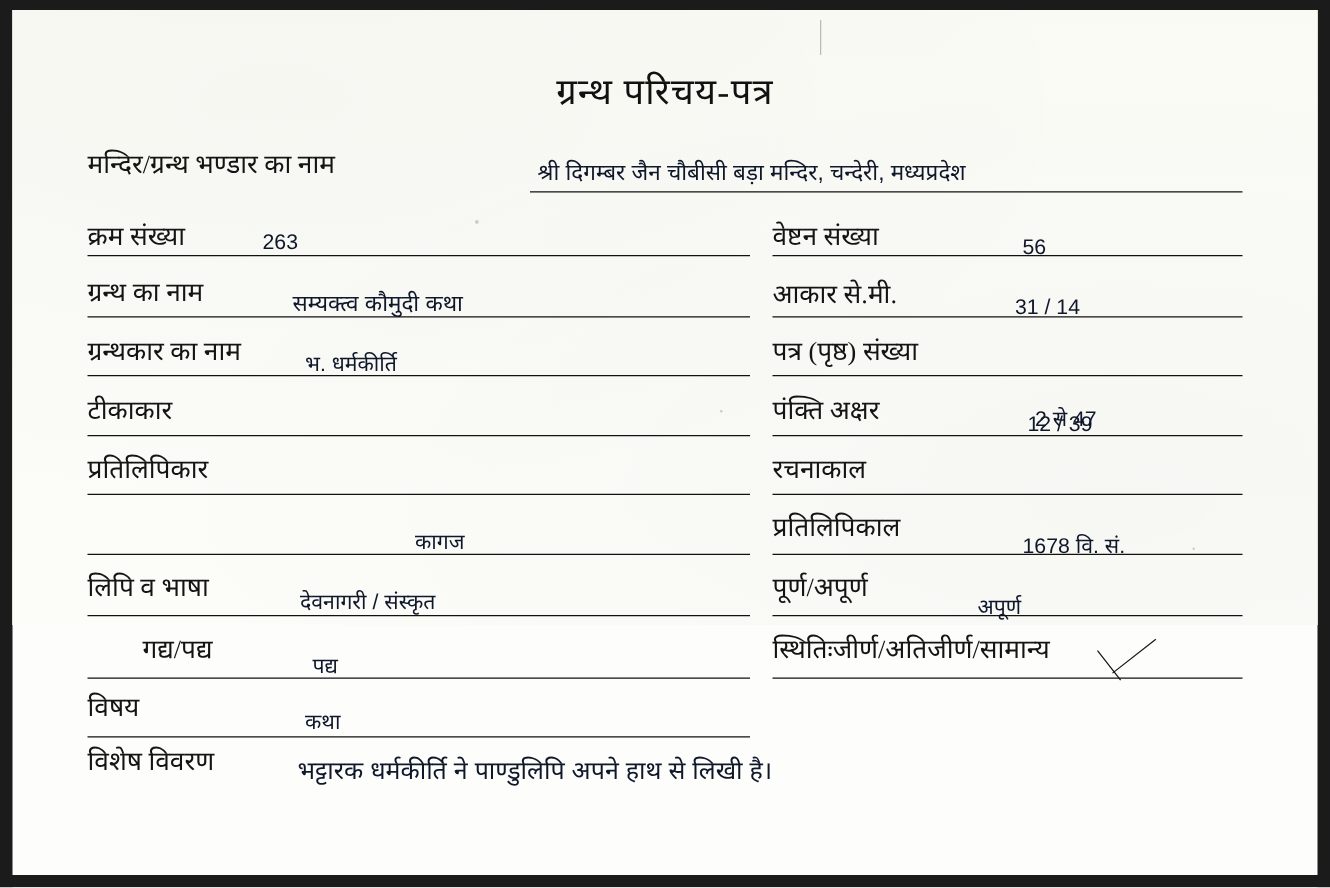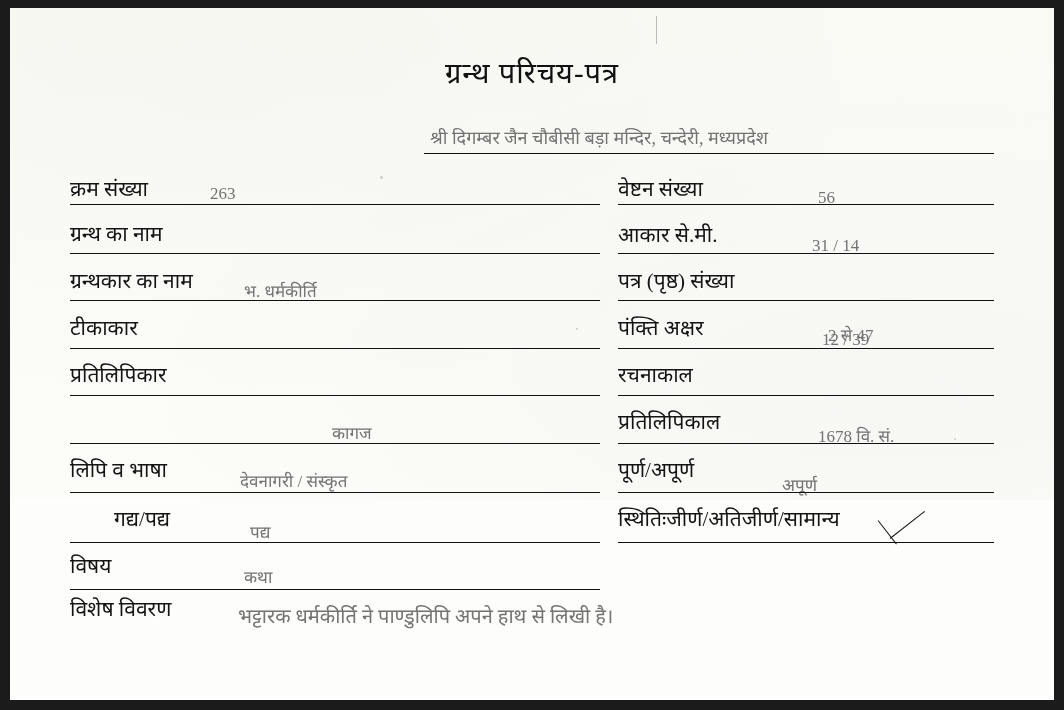--- a/index.html
+++ b/index.html
@@ -85,22 +85,22 @@
   .label {
     position: absolute;
     font-size: 21px;
     color: #141414;
     font-family: "Liberation Serif", serif;
     white-space: nowrap;
   }
   .value {
     position: absolute;
     font-size: 17px;
-    color: #737373;
-    font-family: Liberation Serif, serif;
+    color: #0f172a;
+    font-family: Liberation Sans, sans-serif;
     white-space: nowrap;
   }
   .rule {
     position: absolute;
     height: 1px;
     background: #111;
   }
   .strike {
     position: absolute;
     width: 44px;
@@ -134,28 +134,30 @@
   <div class="scan-border-bottom"></div>
 
   <div class="sheet">
     <div class="tint"></div>
     <div class="fold"></div>
 
     <div class="title">
       <span class="t-inner">ग्रन्थ परिचय-पत्र</span>
     </div>
 
+    <div class="label" style="left:60px; top:108px;">मन्दिर/ग्रन्थ भण्डार का नाम</div>
     <div class="value" style="left:420px; top:117px; font-size:18px;">श्री दिगम्बर जैन चौबीसी बड़ा मन्दिर, चन्देरी, मध्यप्रदेश</div>
     <div class="rule" style="left:414px; top:145px; width:570px;"></div>
 
     <div class="label" style="left:60px; top:166px;">क्रम संख्या</div>
     <div class="value" style="left:200px; top:176px;">263</div>
     <div class="rule" style="left:60px; top:196px; width:530px;"></div>
 
     <div class="label" style="left:60px; top:211px;">ग्रन्थ का नाम</div>
+    <div class="value" style="left:224px; top:222px; font-size:18px;">सम्यक्त्व कौमुदी कथा</div>
     <div class="rule" style="left:60px; top:245px; width:530px;"></div>
 
     <div class="label" style="left:60px; top:258px;">ग्रन्थकार का नाम</div>
     <div class="value" style="left:234px; top:271px;text-align:center;">भ. धर्मकीर्ति</div>
     <div class="rule" style="left:60px; top:292px; width:530px;"></div>
 
     <div class="label" style="left:60px; top:305px;">टीकाकार</div>
     <div class="value" style="left:220px; top:318px;"></div>
     <div class="rule" style="left:60px; top:340px; width:530px;"></div>
 

